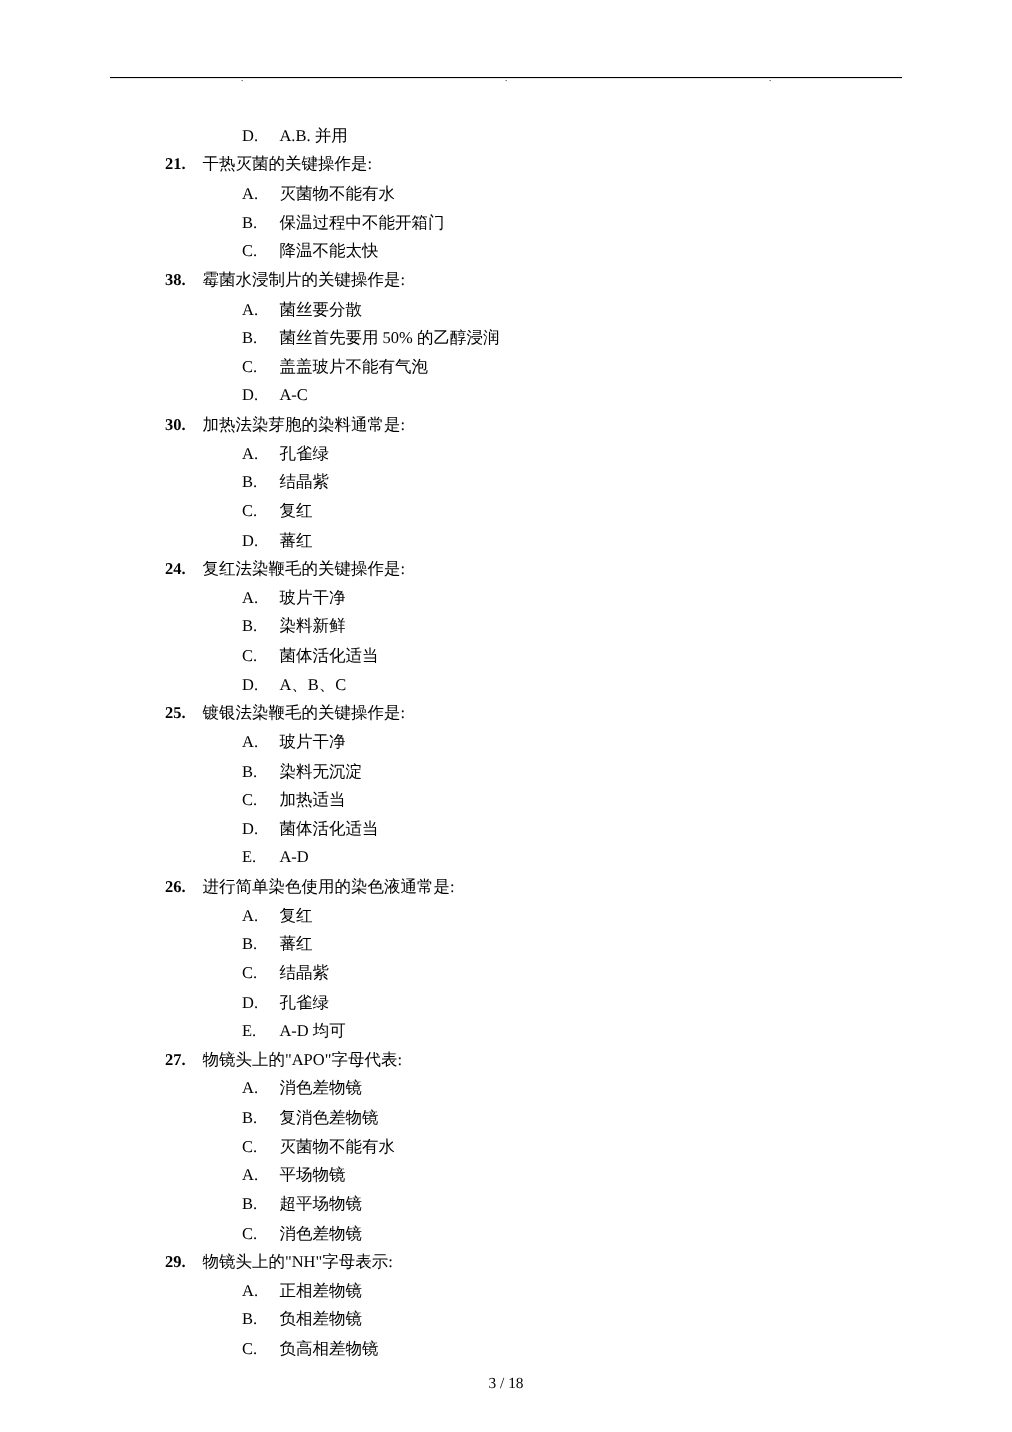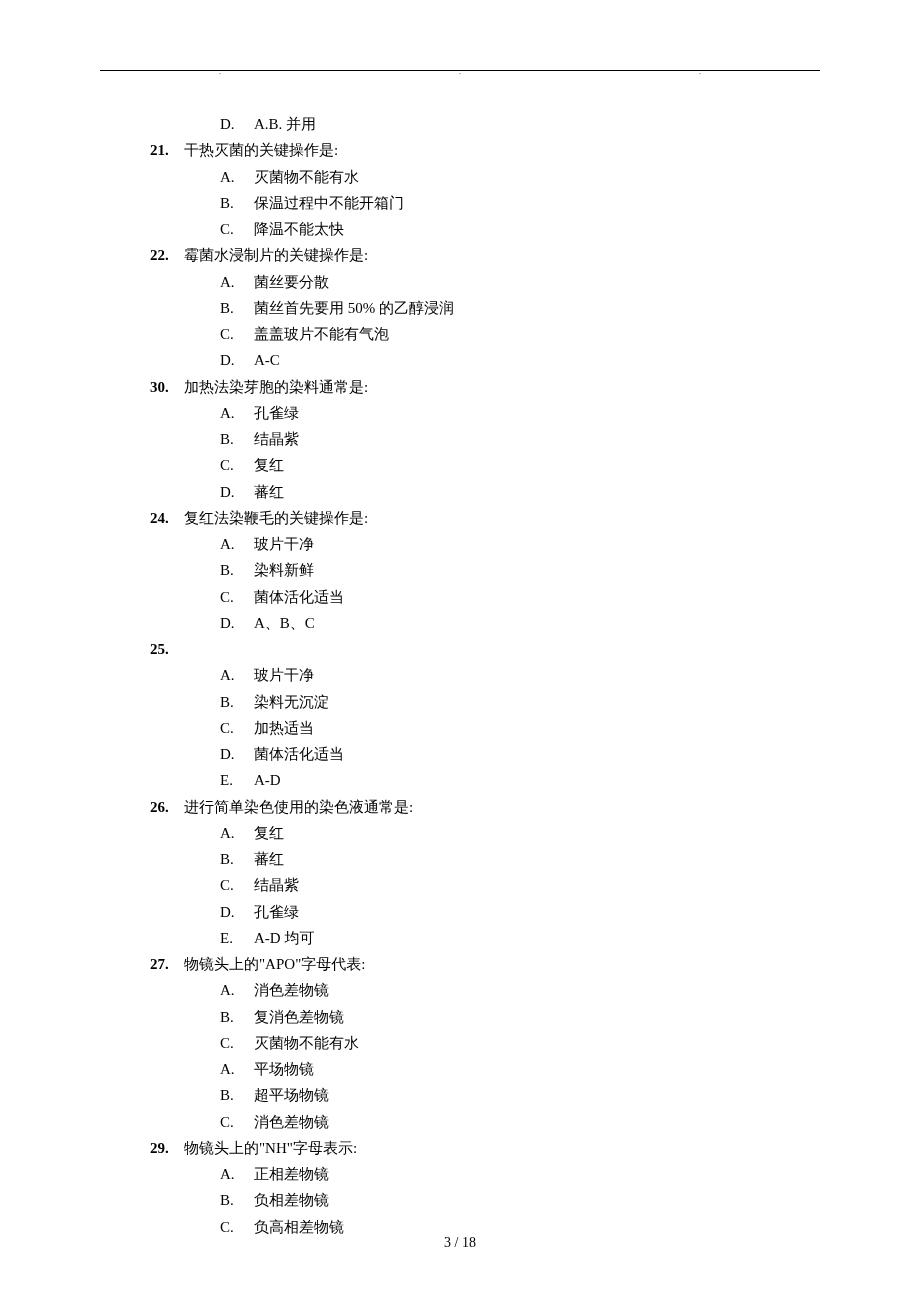--- a/index.html
+++ b/index.html
@@ -49,21 +49,21 @@
     padding-left: 70px;
   }
   .opt {
     display: flex;
   }
   .opt-letter {
     min-width: 34px;
   }
   .footer {
     position: absolute;
-    bottom: 51px;
+    bottom: 35px;
     width: 100%;
     text-align: center;
     font-size: 14px;
     font-family: "SimSun", serif;
   }
 </style>
 </head>
 <body>
 
 <div class="page">
@@ -98,21 +98,21 @@
             <span>保温过程中不能开箱门</span>
           </div>
           <div class="opt">
             <span class="opt-letter">C.</span>
             <span>降温不能太快</span>
           </div>
         </div>
       </div>
       <div class="question">
         <div class="q-stem">
-          <span class="q-num">22.</span>
+          <span class="q-num">38.</span>
           <span>霉菌水浸制片的关键操作是:</span>
         </div>
         <div class="options">
           <div class="opt">
             <span class="opt-letter">A.</span>
             <span>菌丝要分散</span>
           </div>
           <div class="opt">
             <span class="opt-letter">B.</span>
             <span>菌丝首先要用 50% 的乙醇浸润</span>
@@ -171,20 +171,21 @@
           </div>
           <div class="opt">
             <span class="opt-letter">D.</span>
             <span> A、B、C</span>
           </div>
         </div>
       </div>
       <div class="question">
         <div class="q-stem">
           <span class="q-num">25.</span>
+          <span>镀银法染鞭毛的关键操作是:</span>
         </div>
         <div class="options">
           <div class="opt">
             <span class="opt-letter">A.</span>
             <span>玻片干净</span>
           </div>
           <div class="opt">
             <span class="opt-letter">B.</span>
             <span>染料无沉淀</span>
           </div>

